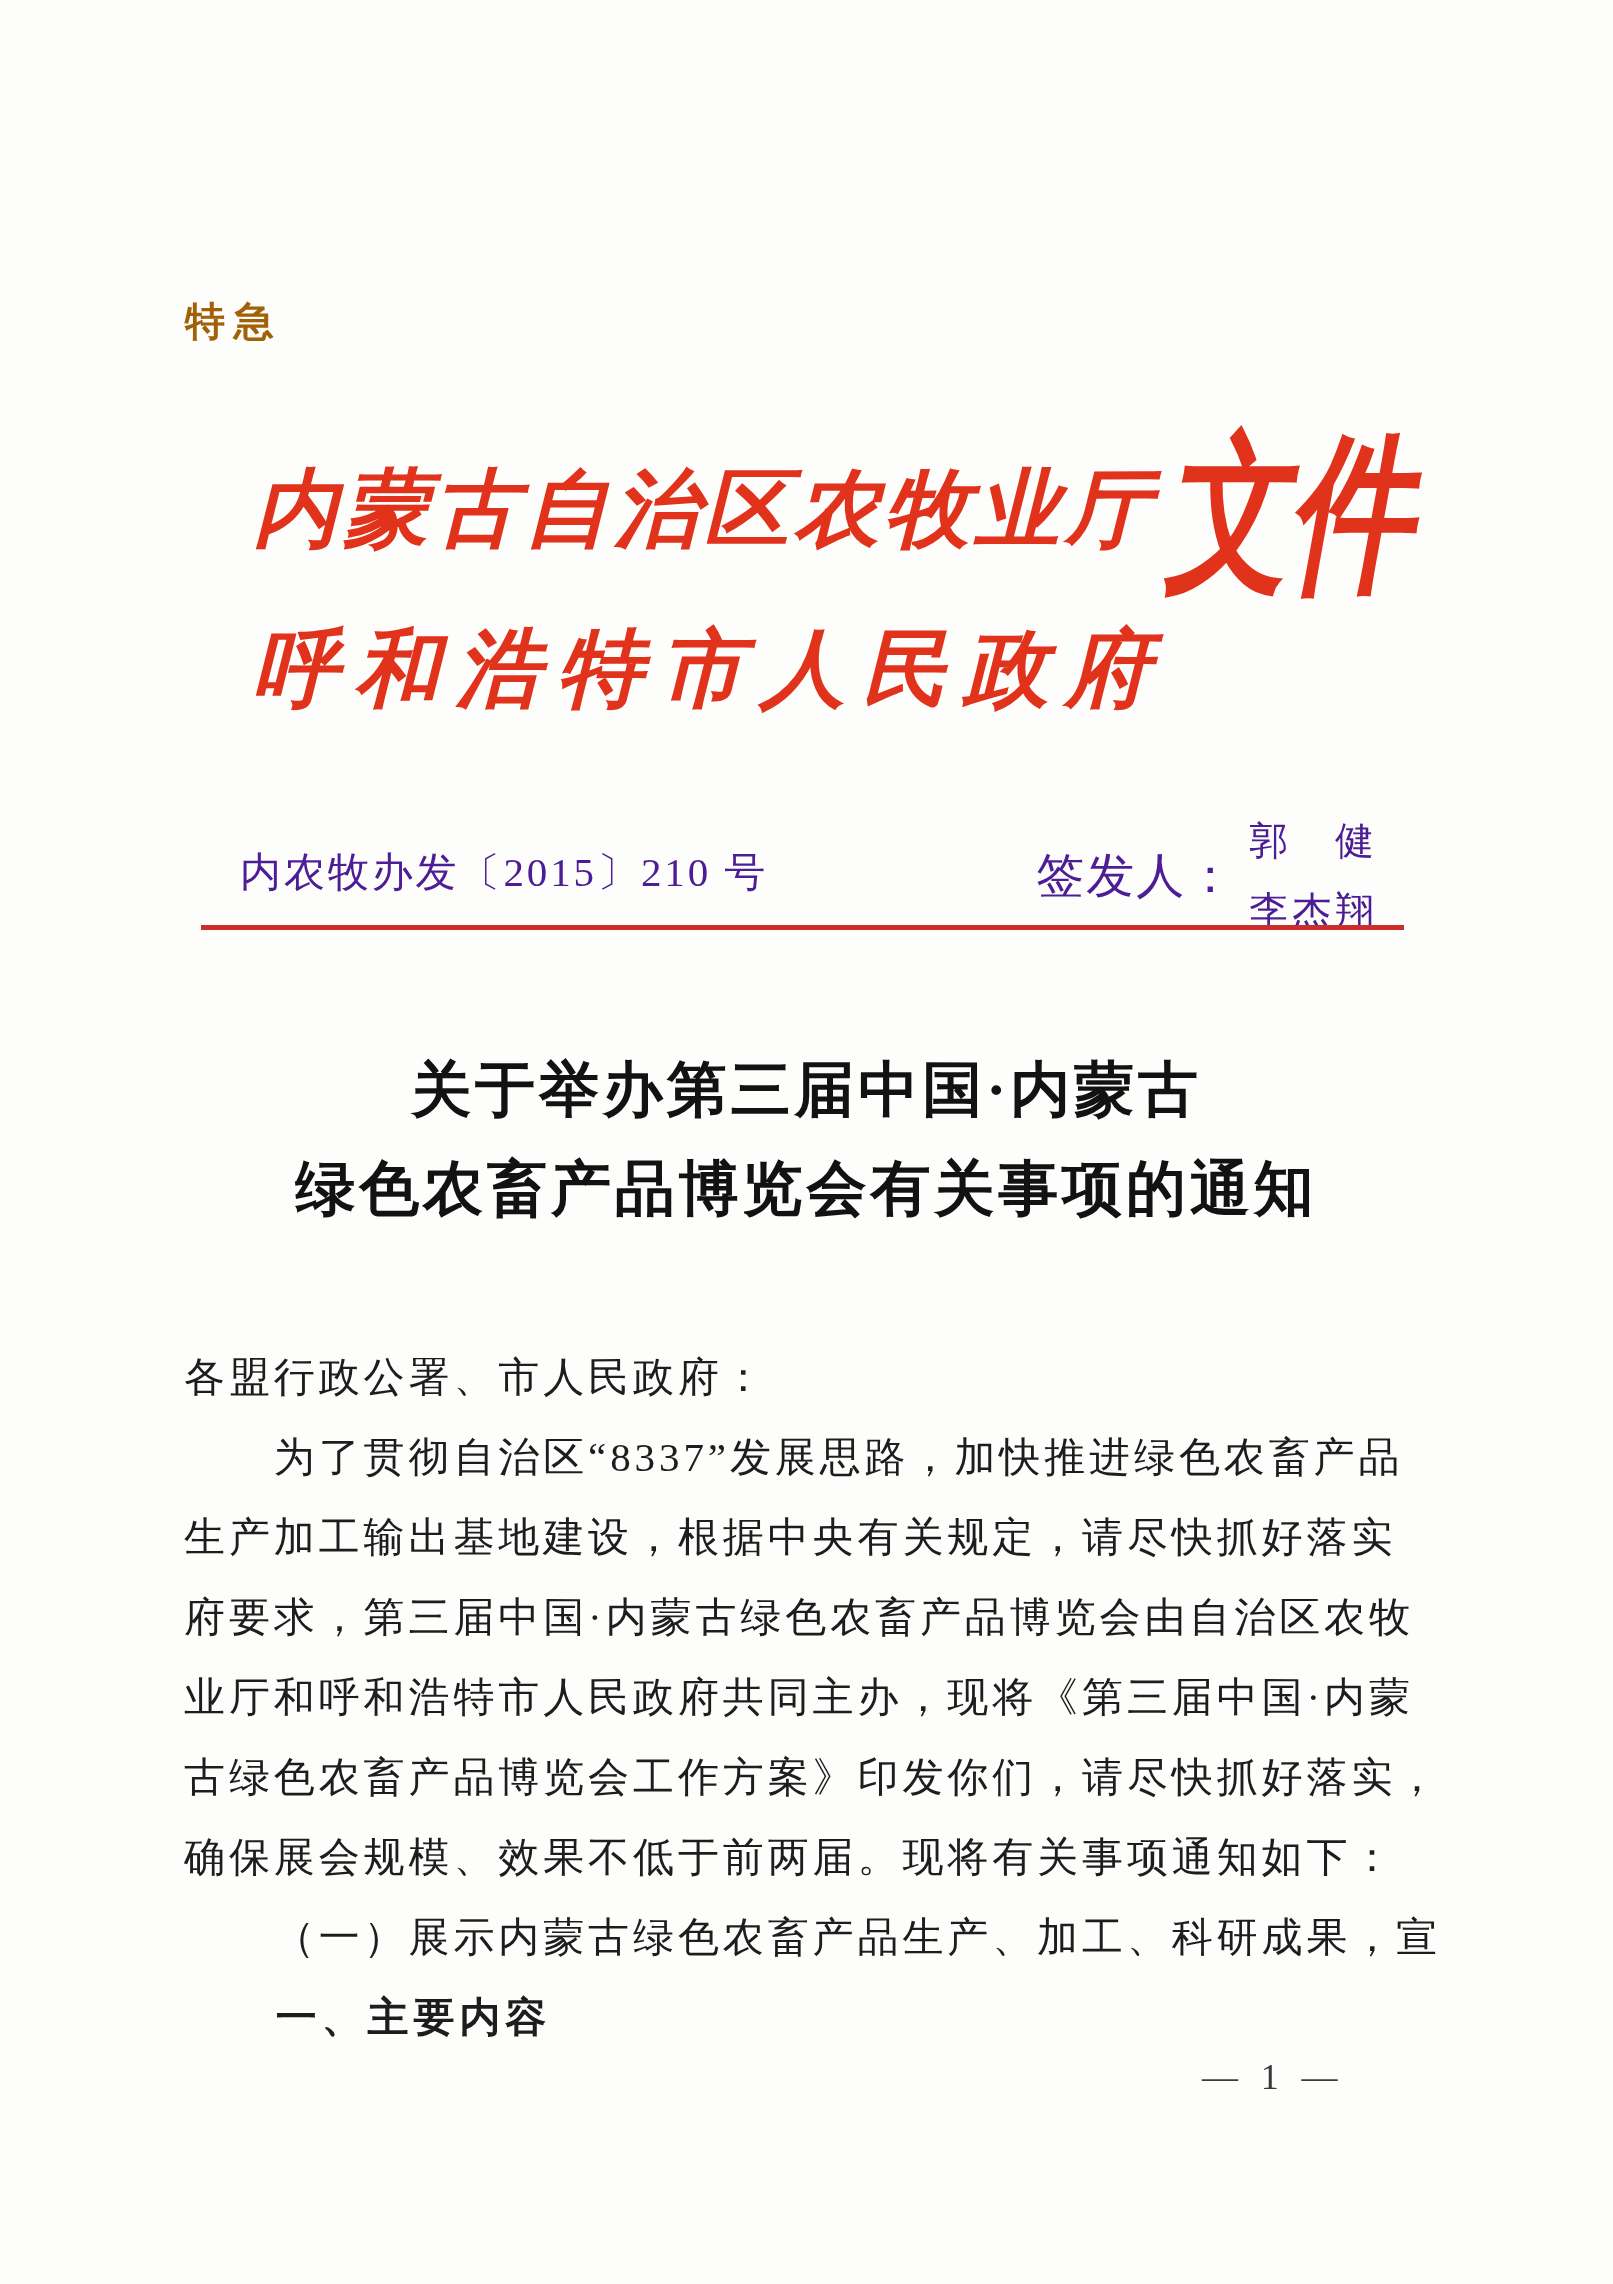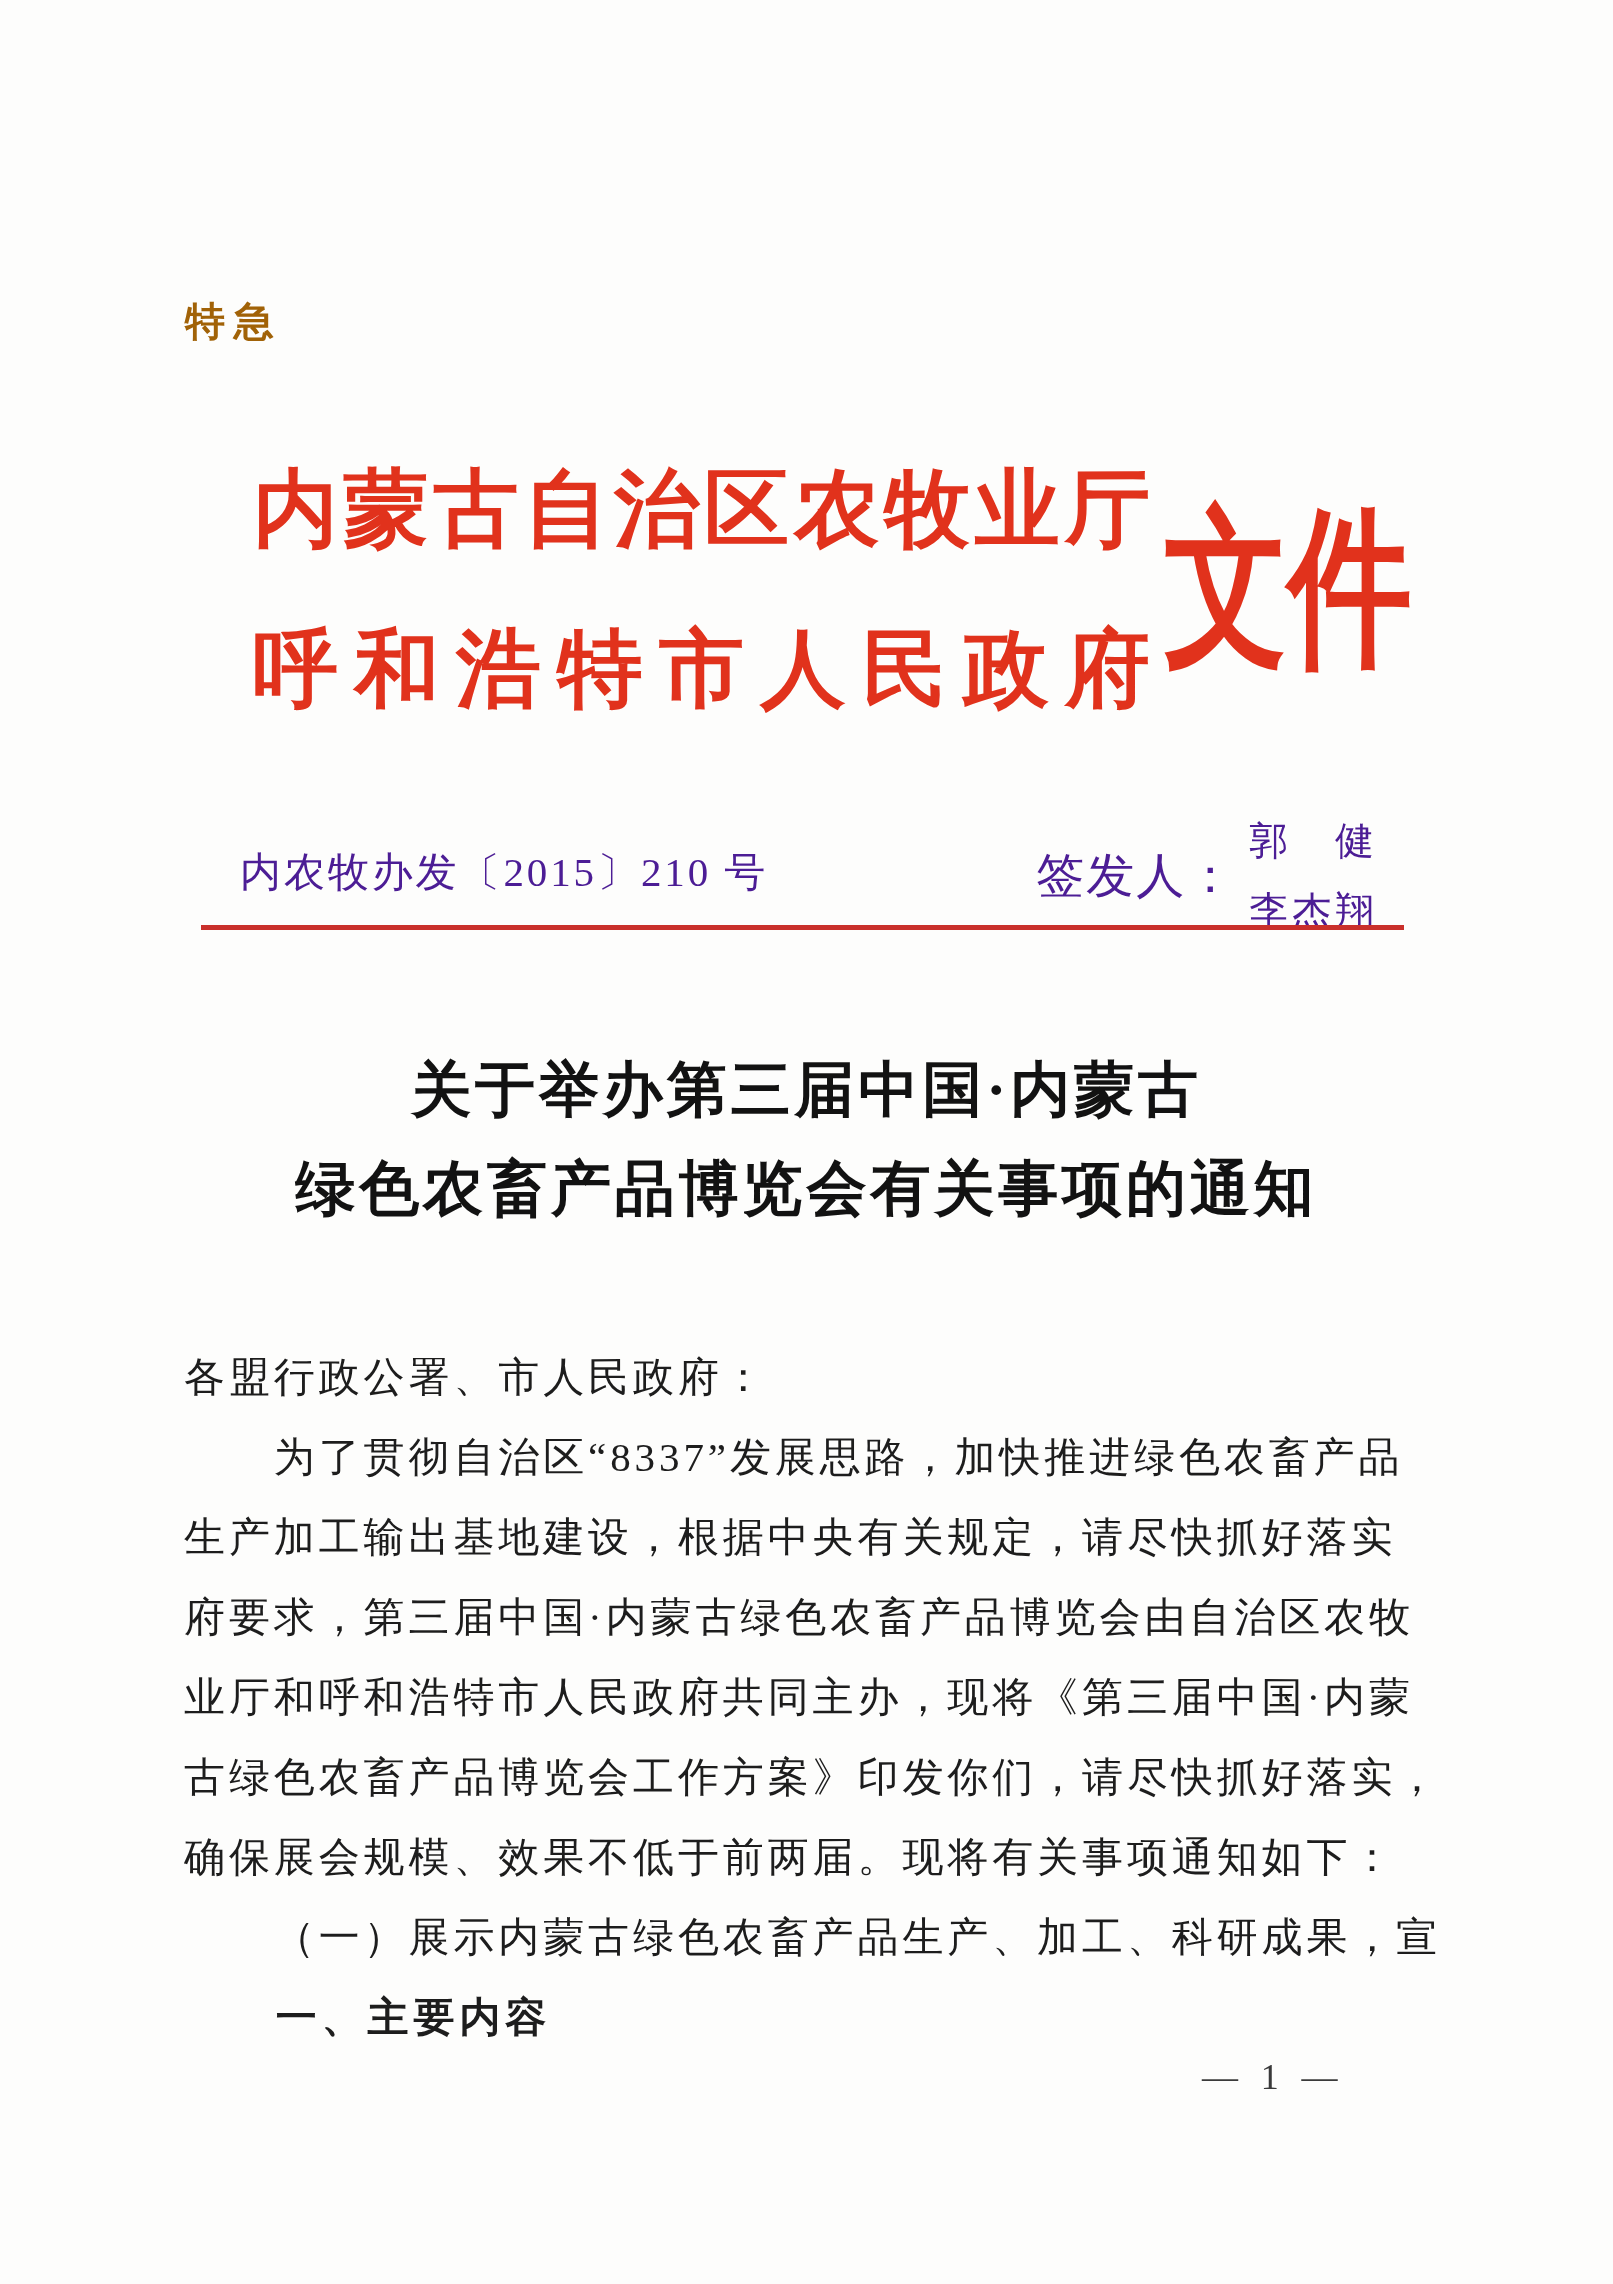--- a/index.html
+++ b/index.html
@@ -22,21 +22,22 @@
     letter-spacing: 8.8px;
     color: #a16207;
     margin-top: 19px;
   }
 
   .letterhead {
     position: absolute;
     left: 253px;
     top: 429px;
     display: flex;
-    align-items: center;
+    align-items: flex-start;
+    font-style: italic;
   }
   .org-lines { width: 897px; }
   .org-line {
     font-weight: 700;
     font-size: 85px;
     line-height: 160px;
     color: #e1321c;
     text-align: justify;
     text-align-last: justify;
   }

